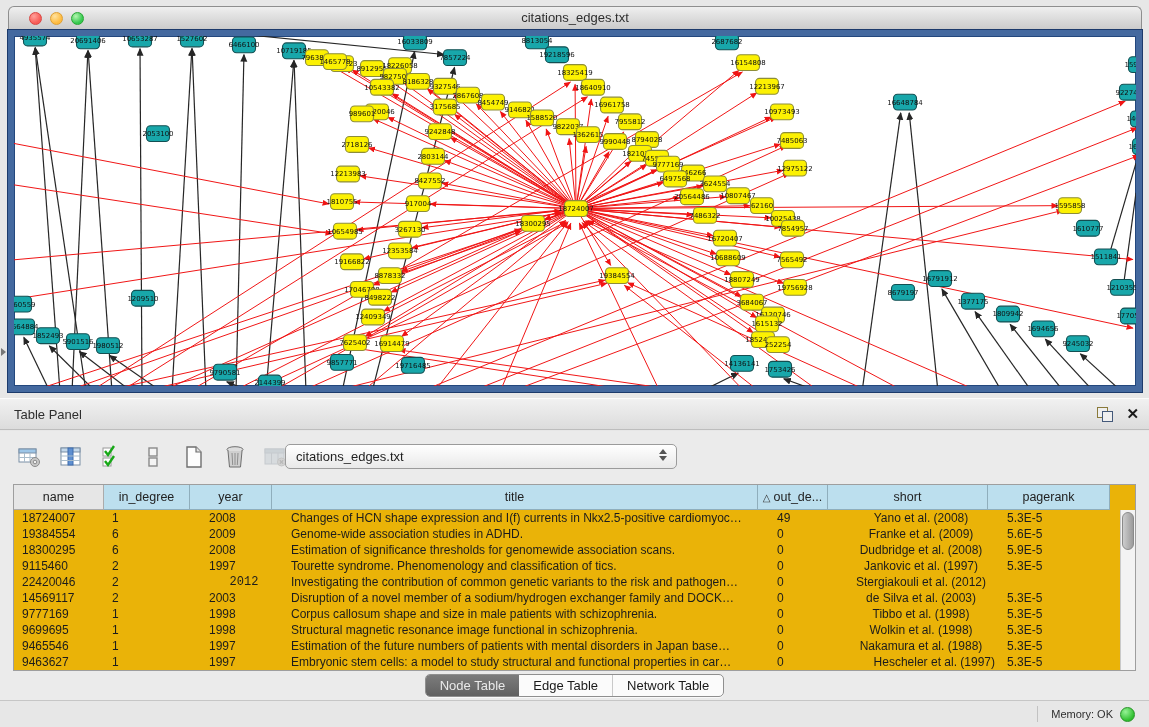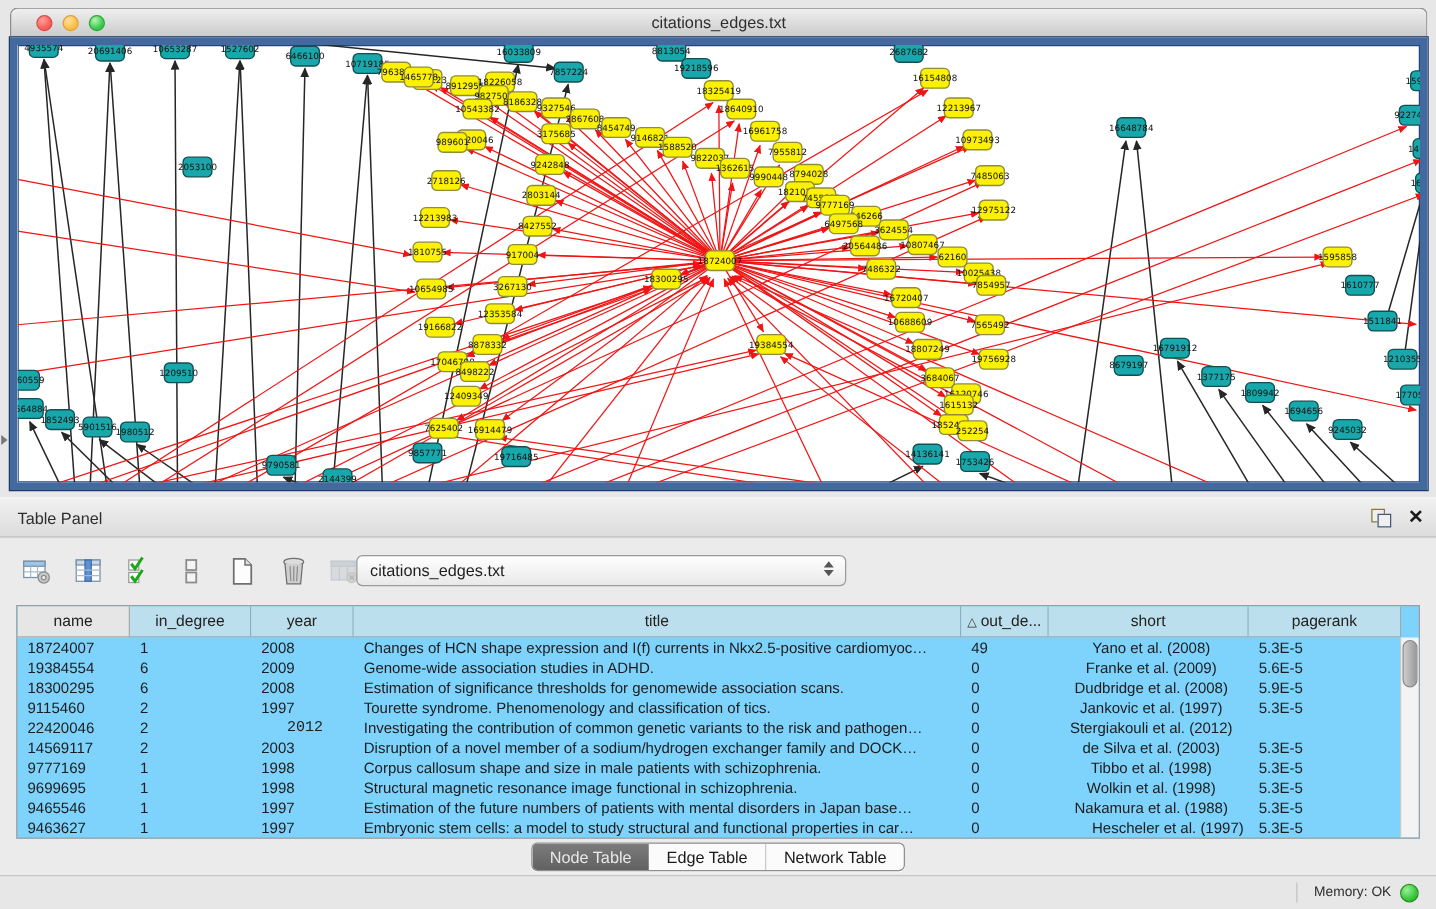--- a/index.html
+++ b/index.html
@@ -36,21 +36,21 @@
   .tb-icon{width:28px;height:28px;display:flex;align-items:center;justify-content:center;cursor:pointer;}
   .fx-label{font-family:"Liberation Serif",serif;font-style:italic;font-weight:bold;font-size:15px;color:#222;}
   .table-select{position:absolute;left:285px;top:13px;width:392px;height:25px;box-sizing:border-box;
                 border:1px solid #9B9B9B;border-radius:5px;background:linear-gradient(#FFFFFF,#E9E9E9);
                 font-size:13px;color:#1F1F1F;line-height:23px;padding-left:10px;cursor:pointer;}
   .spinner{position:absolute;right:9px;top:4px;display:flex;flex-direction:column;gap:2px;}
   .spinner .up{width:0;height:0;border-left:4px solid transparent;border-right:4px solid transparent;border-bottom:5px solid #555;}
   .spinner .dn{width:0;height:0;border-left:4px solid transparent;border-right:4px solid transparent;border-top:5px solid #555;}
 
   .table-wrap{position:absolute;left:13px;top:53px;width:1123px;height:187px;box-sizing:border-box;
-              background:#7dd3fc;border:1px solid #9E9E9E;overflow:hidden;}
+              background:#eab308;border:1px solid #9E9E9E;overflow:hidden;}
   .thead{display:flex;height:25px;}
   .th{box-sizing:border-box;border-right:1px solid #8FAEBC;border-bottom:1px solid #8FAEBC;
       background:#BCDFEE;font-size:12.5px;color:#222;text-align:center;line-height:24px;
       white-space:nowrap;overflow:hidden;cursor:pointer;}
   .th.gray{background:#E6E6E6;border-right:1px solid #ABABAB;border-bottom:1px solid #ABABAB;}
   .th .tri{font-size:10px;margin-right:3px;color:#333;}
   .tbody{position:relative;}
   .tr{display:flex;height:16px;}
   .td{box-sizing:border-box;font-size:12px;color:#1C1C1C;line-height:16px;white-space:nowrap;
       overflow:hidden;padding:0 4px 0 8px;cursor:default;}
@@ -768,21 +768,21 @@
       <span>citations_edges.txt</span>
       <span class="spinner">
           <span class="up"></span>
           <span class="dn"></span>
         </span>
     </div>
 
     <div class="table-wrap">
       <div class="thead" id="thead">
           <div class="th gray" style="width: 90px;"><span>name</span></div>
-          <div class="th" style="width: 97px;"><span>in_degree</span></div>
+          <div class="th" style="width: 86px;"><span>in_degree</span></div>
           <div class="th" style="width: 82px;"><span>year</span></div>
           <div class="th" style="width: 486px;"><span>title</span></div>
           <div class="th" style="width: 70px;"><span class="tri">△</span><span>out_de...</span></div>
           <div class="th" style="width: 160px;"><span>short</span></div>
           <div class="th" style="width: 122px;"><span>pagerank</span></div>
         </div>
       <div class="tbody" id="tbody">
           <div class="tr">
             <div class="td" style="width: 90px; text-align: left;">18724007</div>
             <div class="td" style="width: 97px; text-align: left;">1</div>

